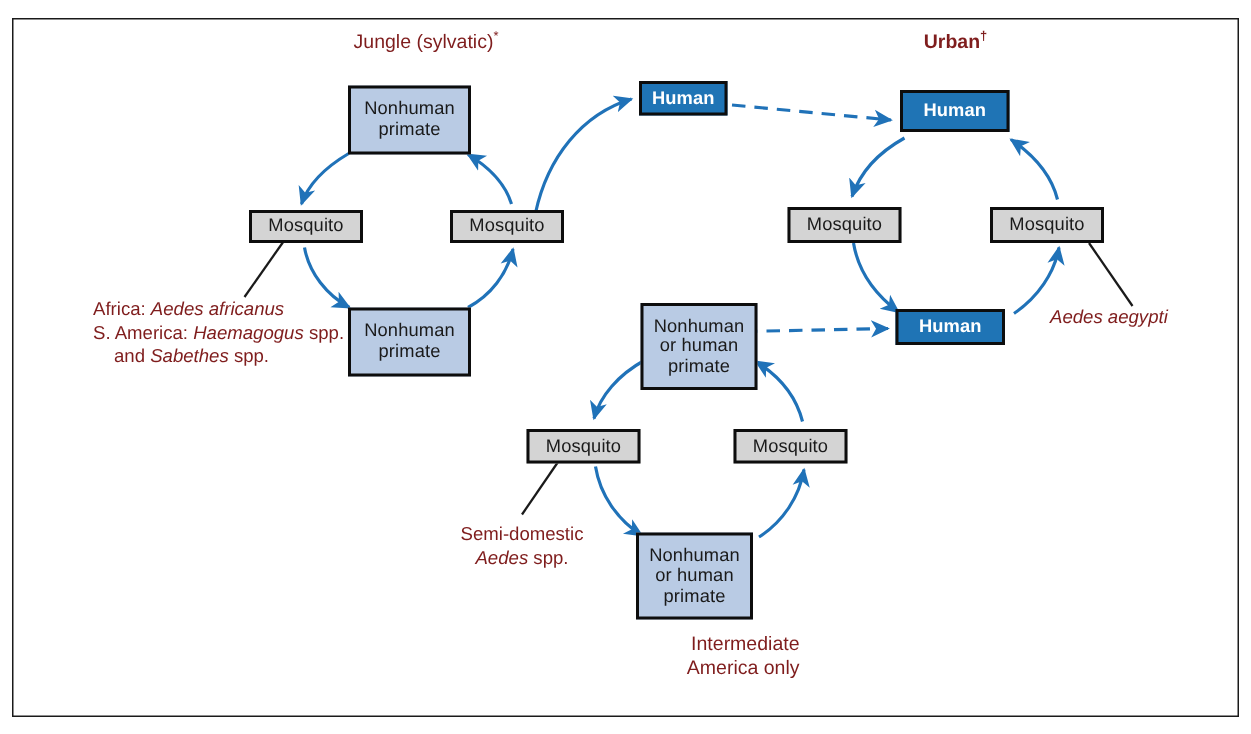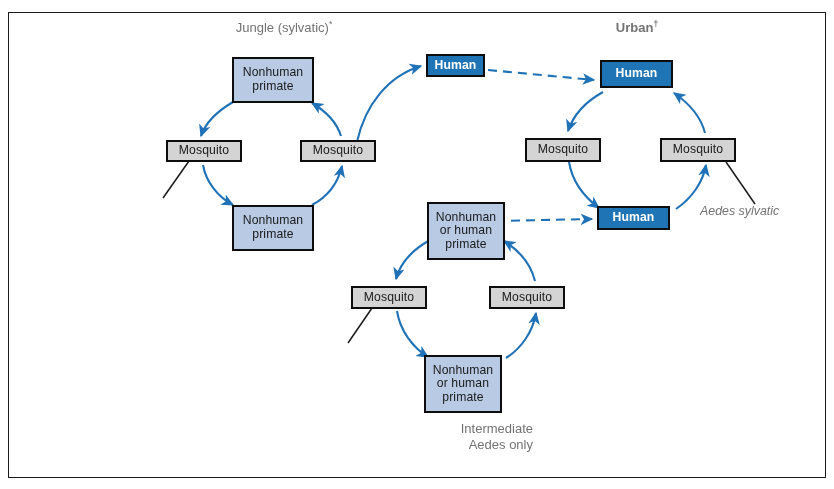--- a/index.html
+++ b/index.html
@@ -63,21 +63,21 @@
   .node.darkblue {
     background: #1f74b5;
     color: #ffffff;
     font-weight: bold;
   }
   .node span { display: block; }
 
   
   .label {
     position: absolute;
-    color: #737373;
+    color: #7f1d1d;
     font-size: 12.4px;
     line-height: 1.25;
     z-index: 6;
     white-space: nowrap;
   }
   .label.center { text-align: center; }
   .label.cyc-title {
     font-size: 13px;
     line-height: 1.22;
   }
@@ -177,20 +177,25 @@
     <span>Mosquito</span>
   </div>
 
   <div class="node lightblue" style="left:232px; top:205px; width:82px; height:46px;">
     <div>
       <span>Nonhuman</span>
       <span>primate</span>
     </div>
   </div>
 
+  <div class="label" style="left:62px; top:199px;">
+    <div><span>Africa: </span><em>Aedes africanus</em></div>
+    <div><span>S. America: </span><em>Haemagogus</em><span> spp.</span></div>
+    <div style="padding-left:14px;"><span>and </span><em>Sabethes</em><span> spp.</span></div>
+  </div>
 
   <div class="node darkblue" style="left:426px; top:54px; width:59px; height:23px;">
     <span>Human</span>
   </div>
 
   <div class="label center cyc-title" style="left:572px; top:20px; width:130px;font-weight:bold;">
     <span><span>Urban</span><span class="sup">†</span></span>
   </div>
 
   <div class="node darkblue" style="left:600px; top:60px; width:73px; height:28px;">
@@ -203,21 +208,21 @@
 
   <div class="node gray" style="left:660px; top:138px; width:76px; height:24px;">
     <span>Mosquito</span>
   </div>
 
   <div class="node darkblue" style="left:597px; top:206px; width:73px; height:24px;">
     <span>Human</span>
   </div>
 
   <div class="label" style="left:700px; top:204px;">
-    <em>Aedes sylvatic</em>
+    <em>Aedes aegypti</em>
   </div>
 
   <div class="node lightblue" style="left:427px; top:202px; width:78px; height:58px;">
     <div>
       <span>Nonhuman</span>
       <span>or human</span>
       <span>primate</span>
     </div>
   </div>
 
@@ -230,19 +235,23 @@
   </div>
 
   <div class="node lightblue" style="left:424px; top:355px; width:78px; height:58px;">
     <div>
       <span>Nonhuman</span>
       <span>or human</span>
       <span>primate</span>
     </div>
   </div>
 
+  <div class="label center" style="left:278px; top:349px; width:140px;">
+    <div>Semi-domestic</div>
+    <div><em>Aedes</em><span> spp.</span></div>
+  </div>
 
   <div class="label center cyc-title" style="left:393px; top:421px; width:140px;text-align:right;">
     <div>Intermediate</div>
-    <div>Aedes only</div>
+    <div>America only</div>
   </div>
 
 </div>
 
 </body></html>

